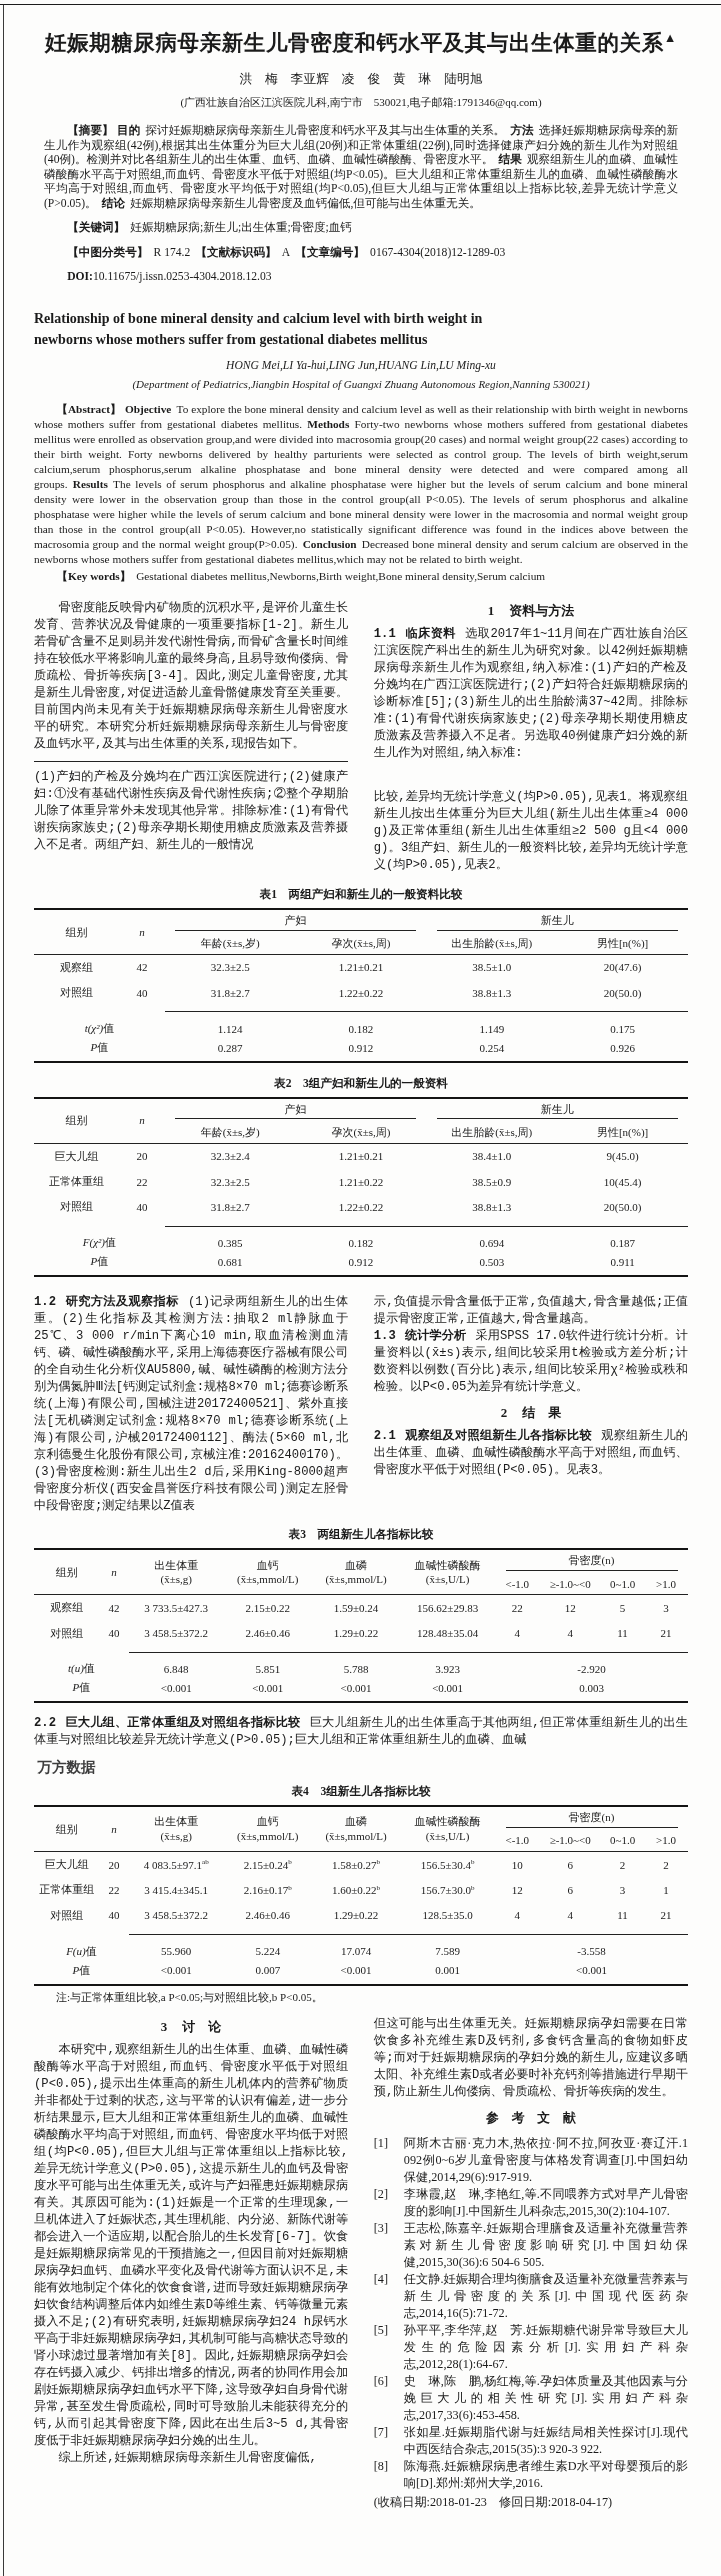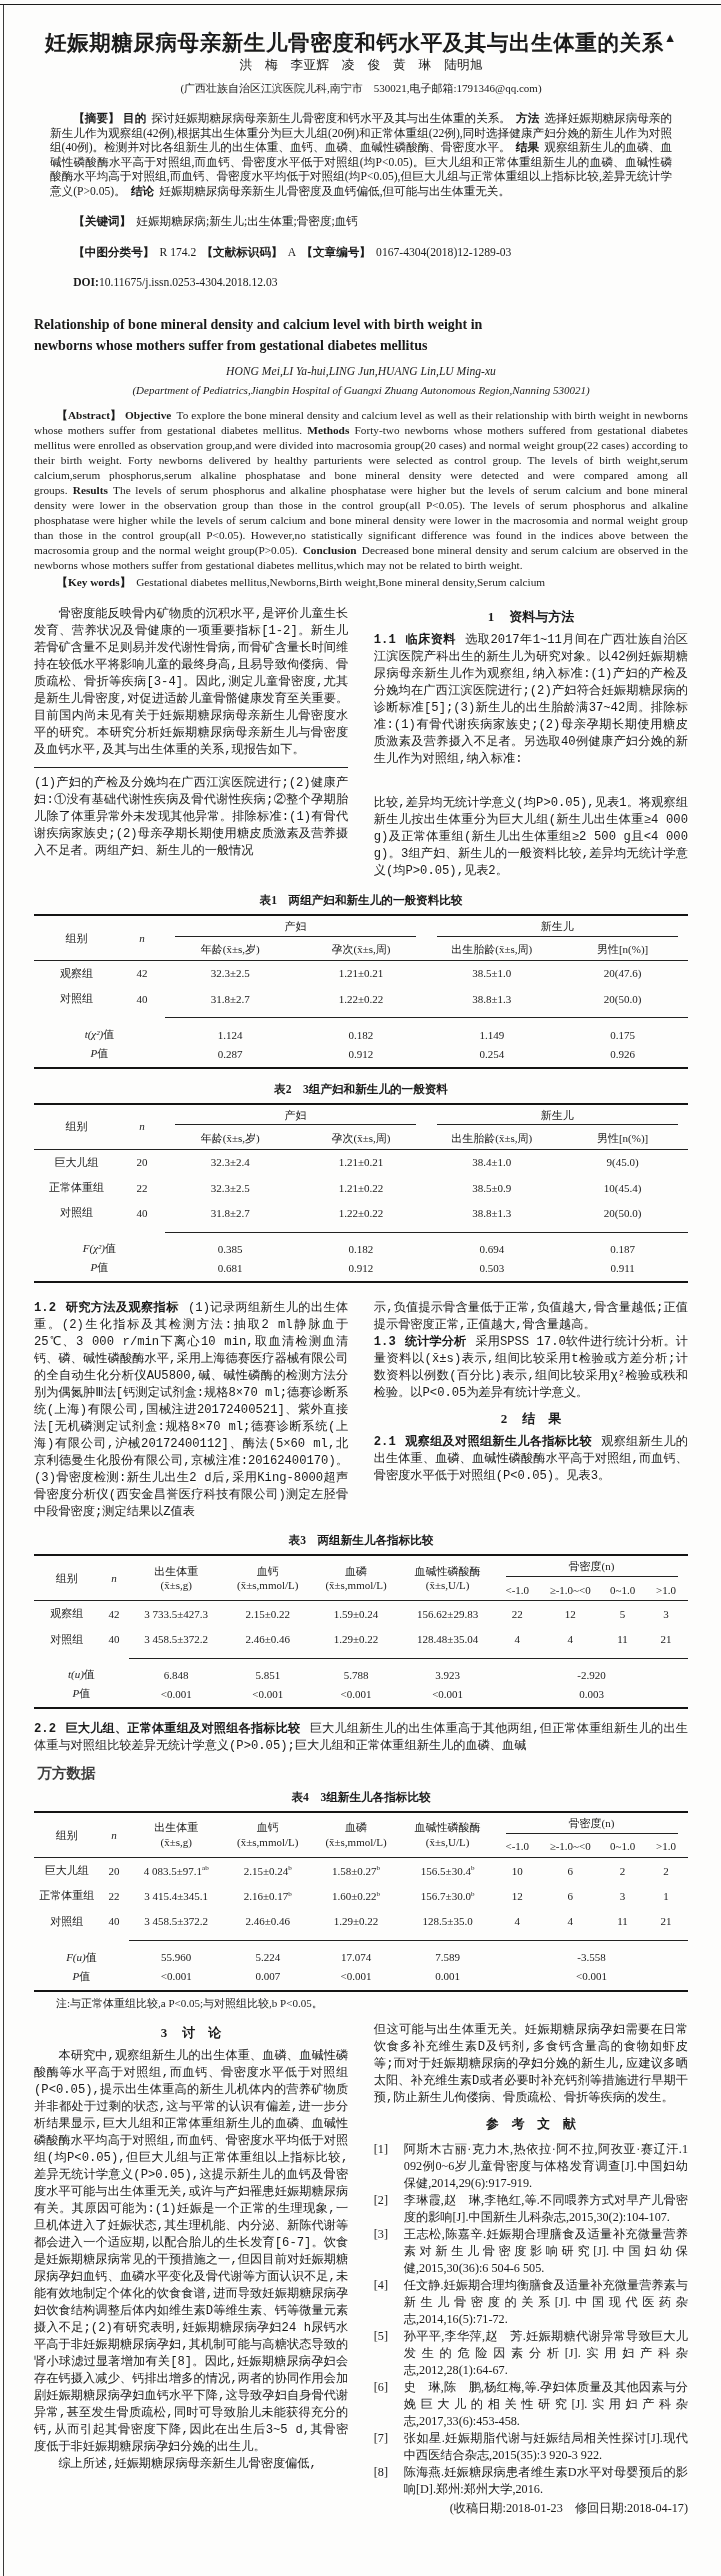--- a/index.html
+++ b/index.html
@@ -5,25 +5,25 @@
 <style>
   html,body{margin:0;padding:0;background:#ffffff;}
   .page{position:relative;width:722px;height:2576px;background:#fdfdfc;color:#1b1b1b;
         font-family:"Liberation Serif","DejaVu Serif",serif;overflow:hidden;}
   .scan-top{position:absolute;top:3.5px;left:0;width:100%;height:1.2px;background:#1c1c1c;}
   .scan-left{position:absolute;top:3.5px;left:2.9px;width:1.2px;height:2573px;background:#242424;opacity:.9;}
   .content{padding:20px 34px 0 34px;}
 
   .title{margin:8.1px 0 0 0;text-align:center;font-size:21.5px;font-weight:700;letter-spacing:0.6px;}
   .title sup{font-size:12.8px;}
-  .authors{text-align:center;font-size:12.8px;}
+  .authors{margin-top:14px;text-align:center;font-size:12.8px;}
   .affil{margin-top:7px;text-align:center;font-size:11px;}
 
   .cnabs{margin-top:14px;font-size:11.6px;line-height:14.5px;text-align:justify;}
-  .cnabs p{margin:16px;text-indent:2em;}
+  .cnabs p{margin:10px;text-indent:2em;}
   .cnabs p.meta{margin-top:5.2px;}
   .lab{font-weight:700;margin-right:5.2px;}
   .lab2{font-weight:700;margin:0 5.2px;}
   .labL{font-weight:700;margin-right:3.5px;}
 
   .en-title{margin-top:23px;text-align:left;font-size:14px;font-weight:700;line-height:21px;}
   .en-authors{margin-top:9.3px;text-align:center;font-style:italic;font-size:11.6px;}
   .en-affil{margin-top:5.8px;text-align:center;font-style:italic;font-size:11px;}
   .enabs{margin-top:12.8px;font-size:11.3px;line-height:15px;text-align:justify;}
   .enabs p{margin:0;}
@@ -62,21 +62,21 @@
   .it{font-style:italic;}
   .tnote{font-size:11px;margin:4.7px 0 0 0;text-indent:2em;font-family:Liberation Serif, serif;}
 
   .watermark{margin:9.3px 0 1.2px 3.5px;font-family:"Liberation Sans","DejaVu Sans",sans-serif;
              font-size:14.5px;font-weight:700;color:#3d3d3d;}
 
   .refs-h{text-align:center;font-weight:700;font-size:12.8px;margin:9.3px 0 8.1px 0;}
   .ref{display:flex;}
   .ref .no{flex:0 0 30px;}
   .ref .txt{flex:1;text-align:justify;}
-  .dates{text-align:right;margin-top:2.3px;}
+  .dates{margin-top:2.3px;}
 </style>
 </head>
 <body>
 
 <div class="page">
   <div class="scan-top"></div>
   <div class="scan-left"></div>
 
   <div class="content">
 

